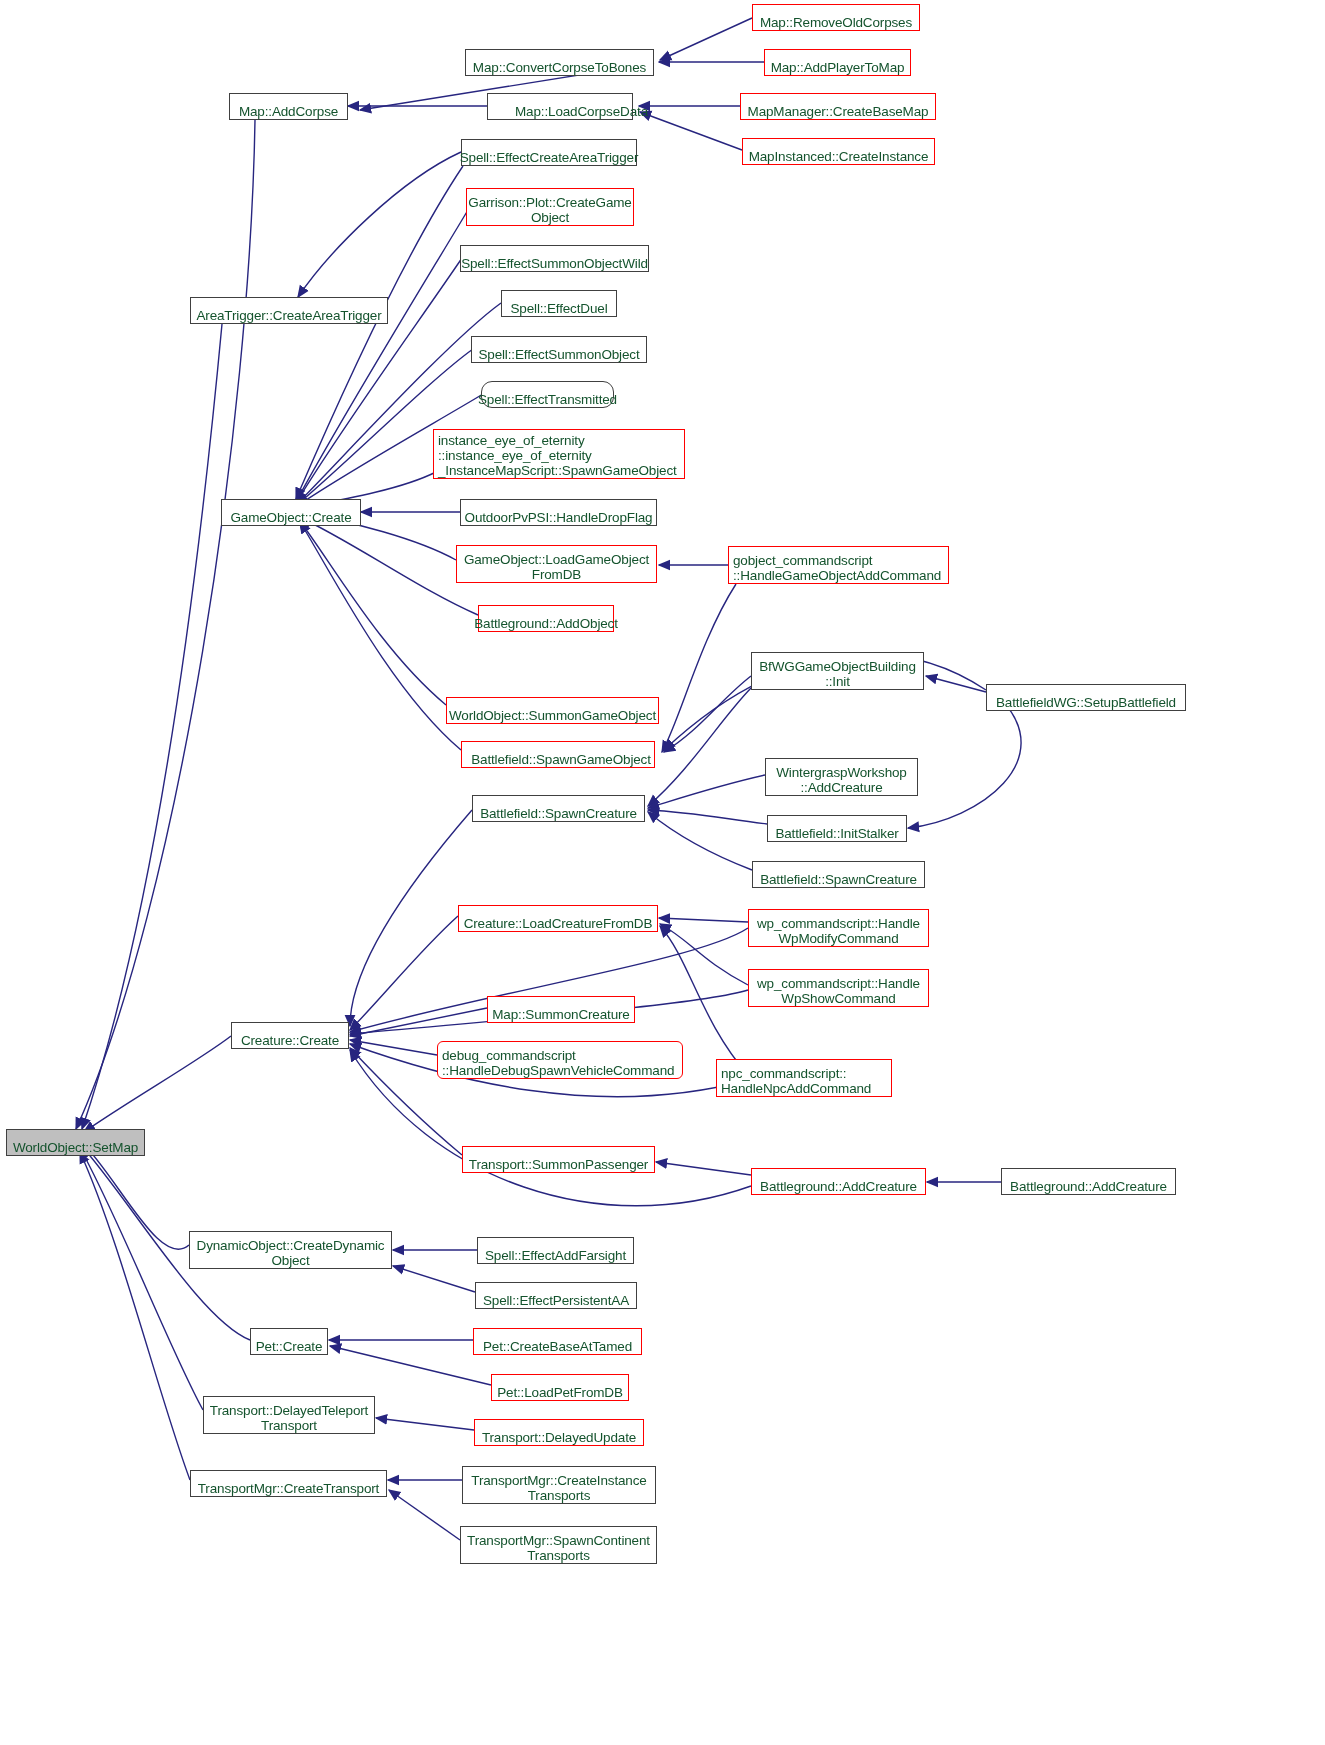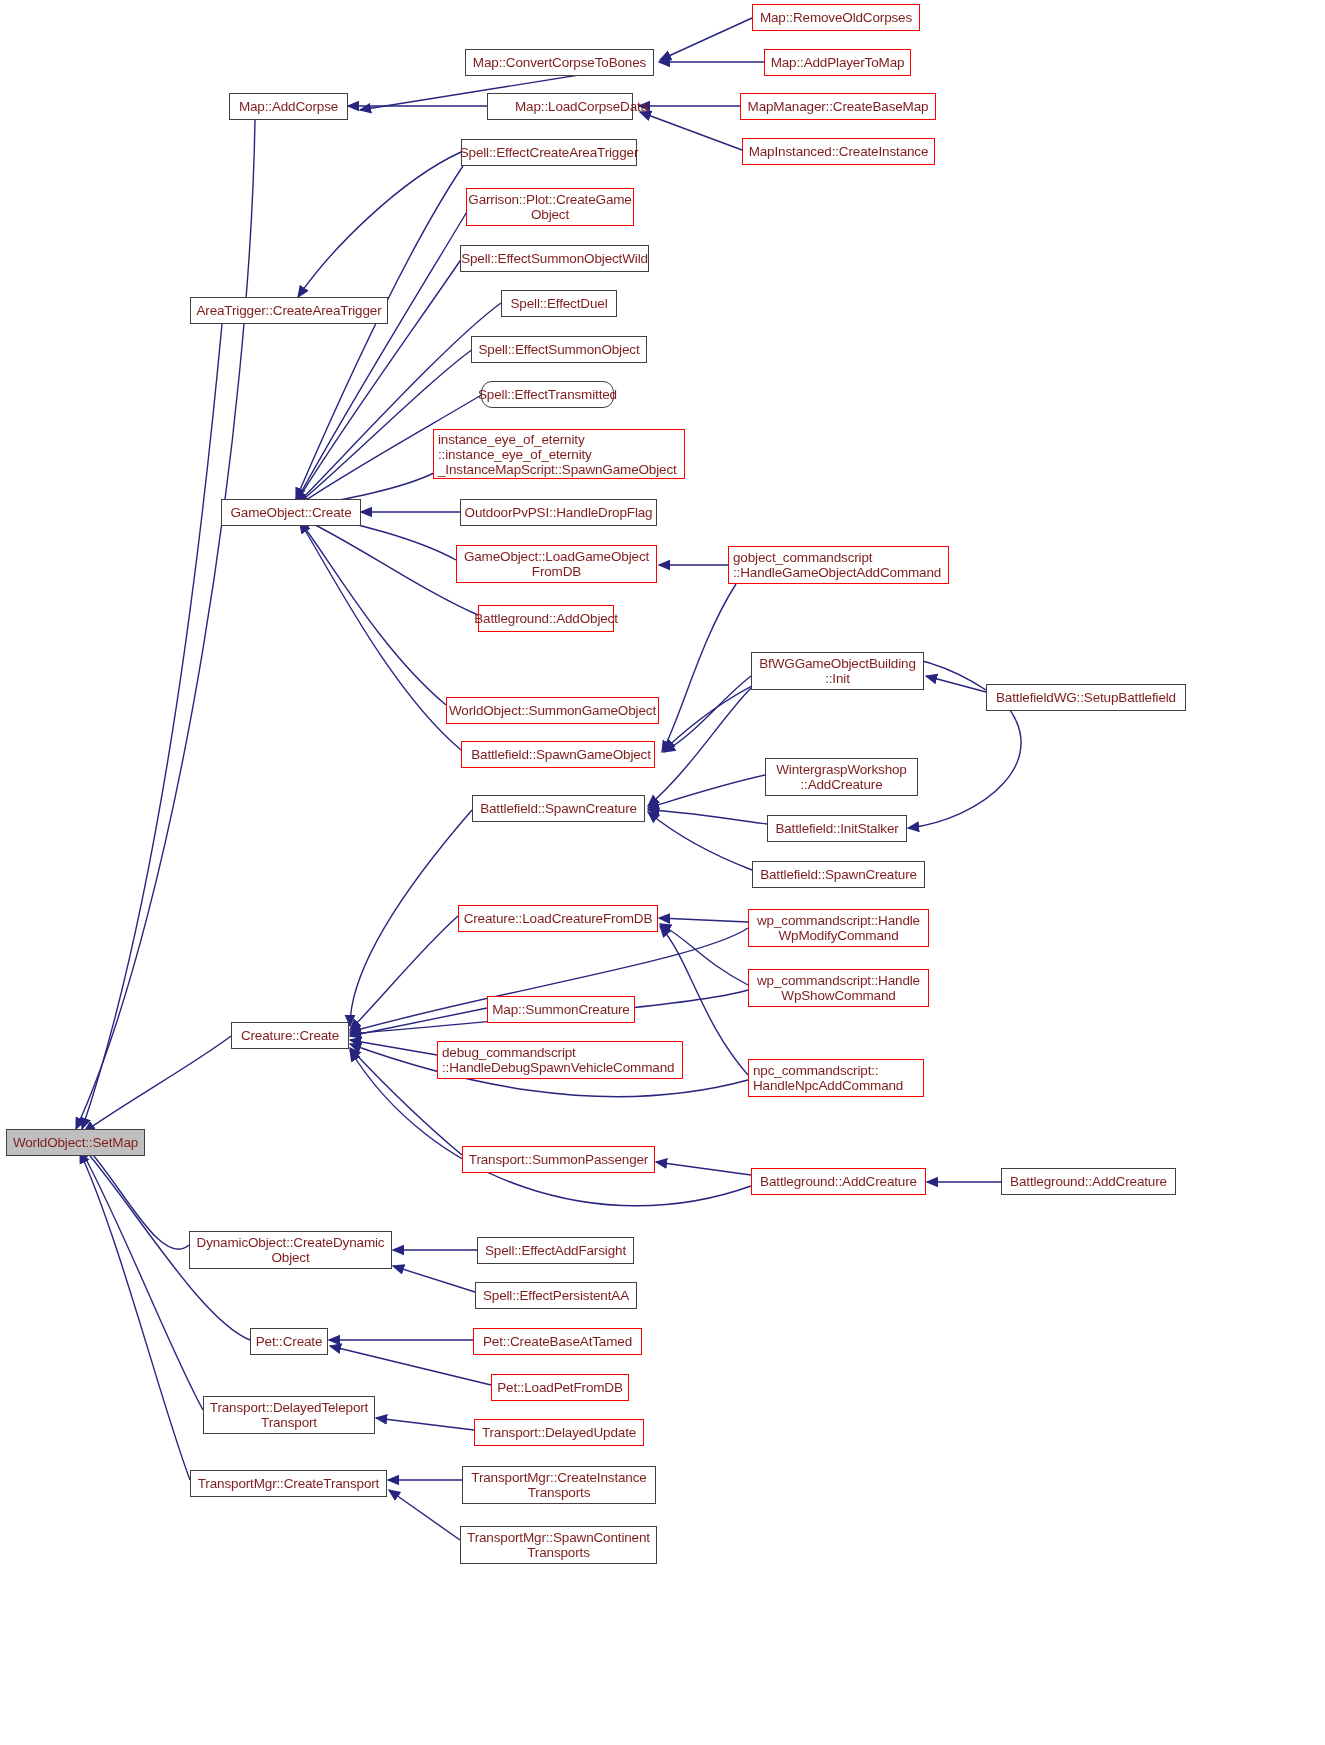--- a/index.html
+++ b/index.html
@@ -2,27 +2,27 @@
 <html><head>
 <meta charset="utf-8">
 <style>
   html,body{margin:0;padding:0;background:#ffffff;}
   body{font-family:"Liberation Sans","DejaVu Sans",sans-serif;}
   #canvas{position:relative;width:1325px;height:1745px;background:#fff;overflow:hidden;}
   svg#edges{position:absolute;left:0;top:0;width:1325px;height:1745px;}
   .node{
     position:absolute;
     box-sizing:border-box;
-    display:flex;align-items:center;justify-content:center;
+    display:flex;align-items:flex-end;justify-content:center;
     text-align:center;
     background:#ffffff;
     border:1px solid #404040;
     font-size:13.5px;
     line-height:15px;
-    color:#7f1d1d;
+    color:#14532d;
     white-space:pre;
     letter-spacing:-0.15px;
   }
   .node.red{border-color:#ff0000;}
   .node.root{background:#bfbfbf;border-color:#404040;}
   .nlabel{display:block;}
 </style>
 </head>
 <body>
 
@@ -130,23 +130,23 @@
       <div class="node" style="left: 472px; top: 795px; width: 173px; height: 27px;"><span class="nlabel">Battlefield::SpawnCreature</span></div>
       <div class="node" style="left: 767px; top: 815px; width: 140px; height: 27px;"><span class="nlabel">Battlefield::InitStalker</span></div>
       <div class="node" style="left: 752px; top: 861px; width: 173px; height: 27px;"><span class="nlabel">Battlefield::SpawnCreature</span></div>
       <div class="node red" style="left: 458px; top: 905px; width: 200px; height: 27px;"><span class="nlabel">Creature::LoadCreatureFromDB</span></div>
       <div class="node red" style="left: 748px; top: 909px; width: 181px; height: 38px;"><span class="nlabel">wp_commandscript::Handle
 WpModifyCommand</span></div>
       <div class="node red" style="left: 748px; top: 969px; width: 181px; height: 38px;"><span class="nlabel">wp_commandscript::Handle
 WpShowCommand</span></div>
       <div class="node red" style="left: 487px; top: 996px; width: 148px; height: 27px;"><span class="nlabel">Map::SummonCreature</span></div>
       <div class="node" style="left: 231px; top: 1022px; width: 118px; height: 27px;"><span class="nlabel">Creature::Create</span></div>
-      <div class="node red" style="left: 437px; top: 1041px; width: 246px; height: 38px; justify-content: flex-start; padding-left: 4px; text-align: left;"><span class="nlabel">debug_commandscript
+      <div class="node red" style="left: 437px; top: 1041px; width: 246px; height: 38px; justify-content: flex-start; padding-left: 4px; text-align: left; border-radius: 6px;"><span class="nlabel">debug_commandscript
 ::HandleDebugSpawnVehicleCommand</span></div>
-      <div class="node red" style="left: 748px; top: 1059px; width: 176px; height: 38px; justify-content: flex-start; padding-left: 4px; text-align: left;"><span class="nlabel">npc_commandscript::
+      <div class="node red" style="left: 716px; top: 1059px; width: 176px; height: 38px; justify-content: flex-start; padding-left: 4px; text-align: left;"><span class="nlabel">npc_commandscript::
 HandleNpcAddCommand</span></div>
       <div class="node red" style="left: 462px; top: 1146px; width: 193px; height: 27px;"><span class="nlabel">Transport::SummonPassenger</span></div>
       <div class="node red" style="left: 751px; top: 1168px; width: 175px; height: 27px;"><span class="nlabel">Battleground::AddCreature</span></div>
       <div class="node" style="left: 1001px; top: 1168px; width: 175px; height: 27px;"><span class="nlabel">Battleground::AddCreature</span></div>
       <div class="node" style="left: 189px; top: 1231px; width: 203px; height: 38px;"><span class="nlabel">DynamicObject::CreateDynamic
 Object</span></div>
       <div class="node" style="left: 477px; top: 1237px; width: 157px; height: 27px;"><span class="nlabel">Spell::EffectAddFarsight</span></div>
       <div class="node" style="left: 475px; top: 1282px; width: 162px; height: 27px;"><span class="nlabel">Spell::EffectPersistentAA</span></div>
       <div class="node" style="left: 250px; top: 1328px; width: 78px; height: 27px;"><span class="nlabel">Pet::Create</span></div>
       <div class="node red" style="left: 473px; top: 1328px; width: 169px; height: 27px;"><span class="nlabel">Pet::CreateBaseAtTamed</span></div>

